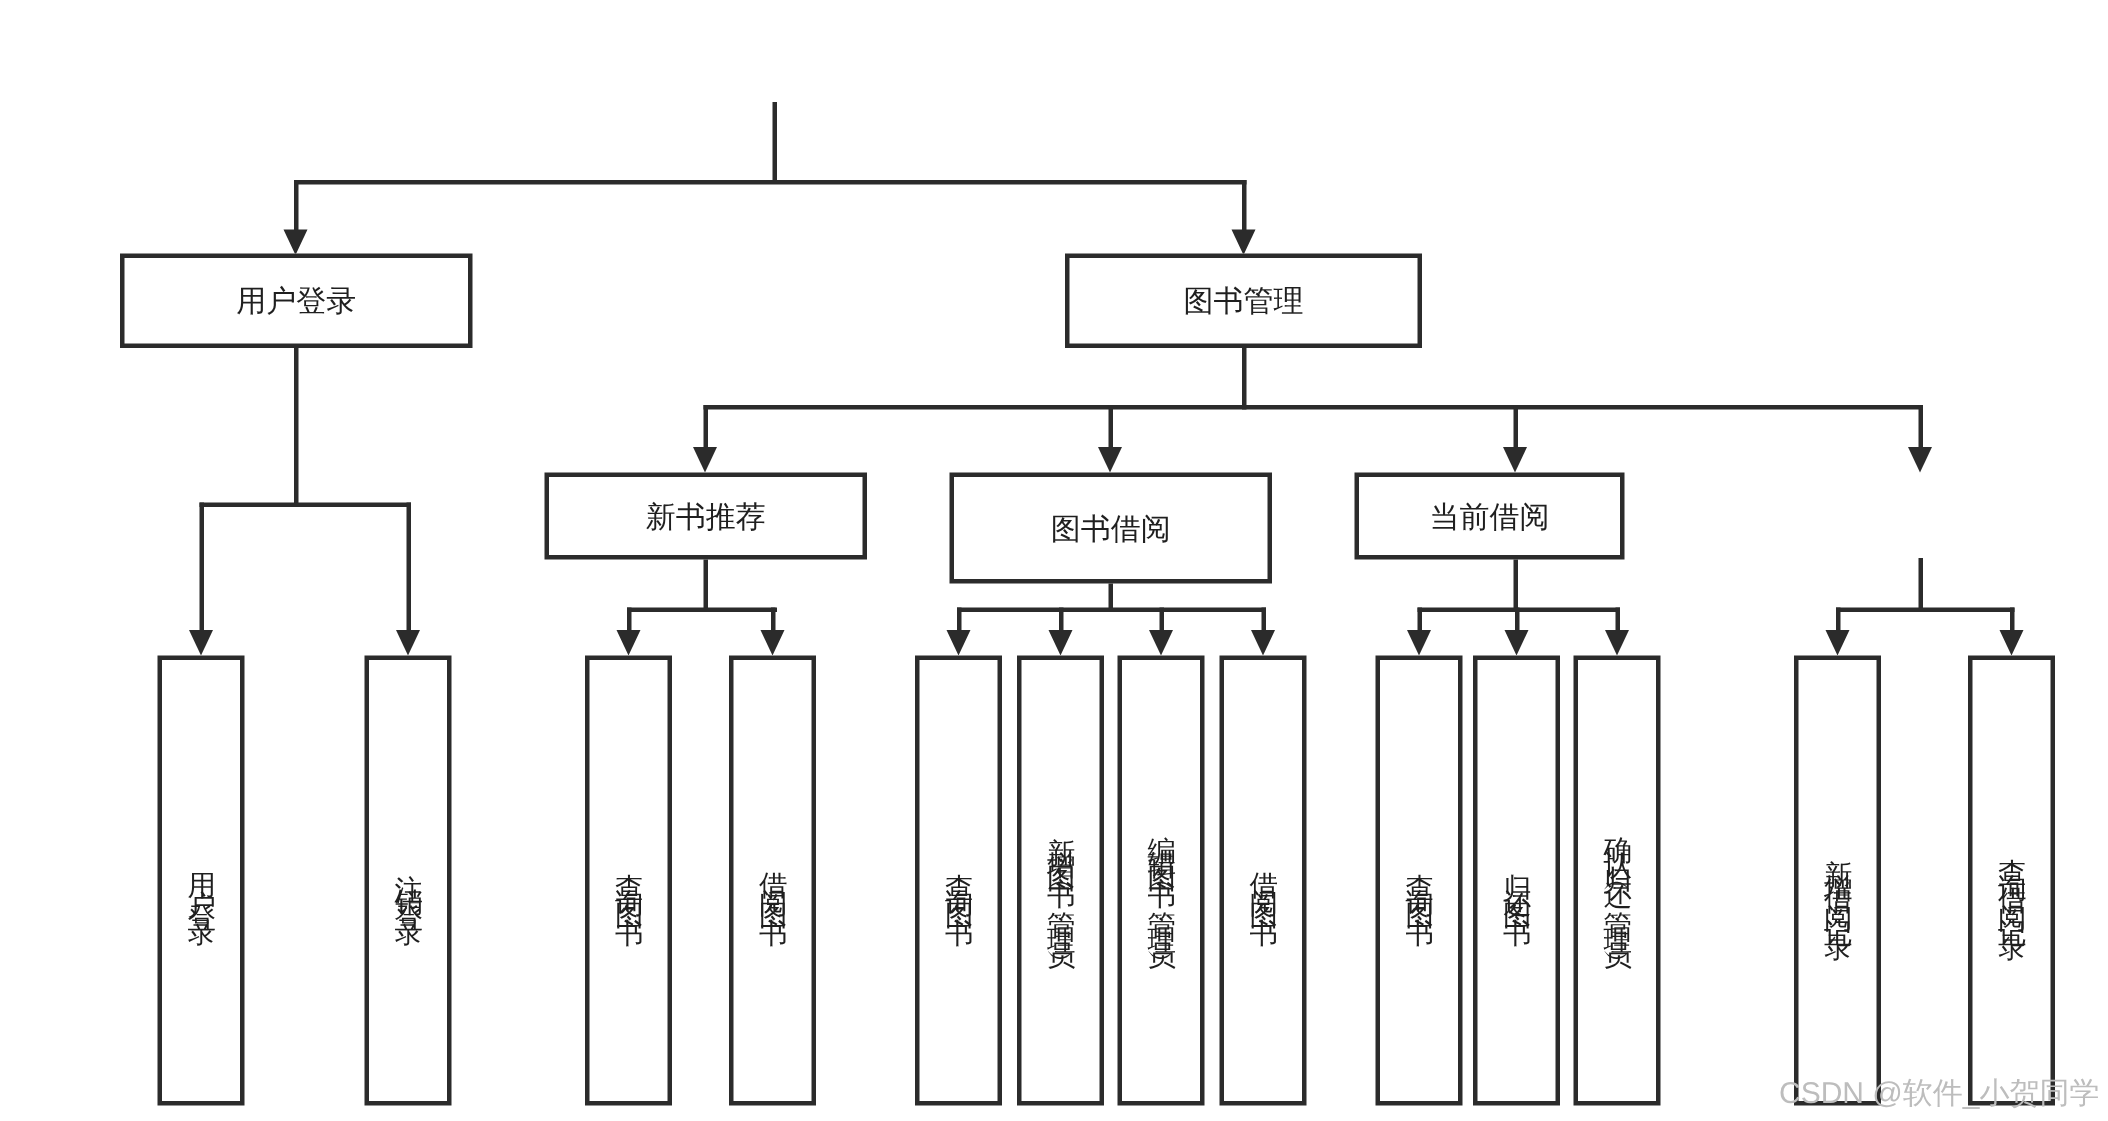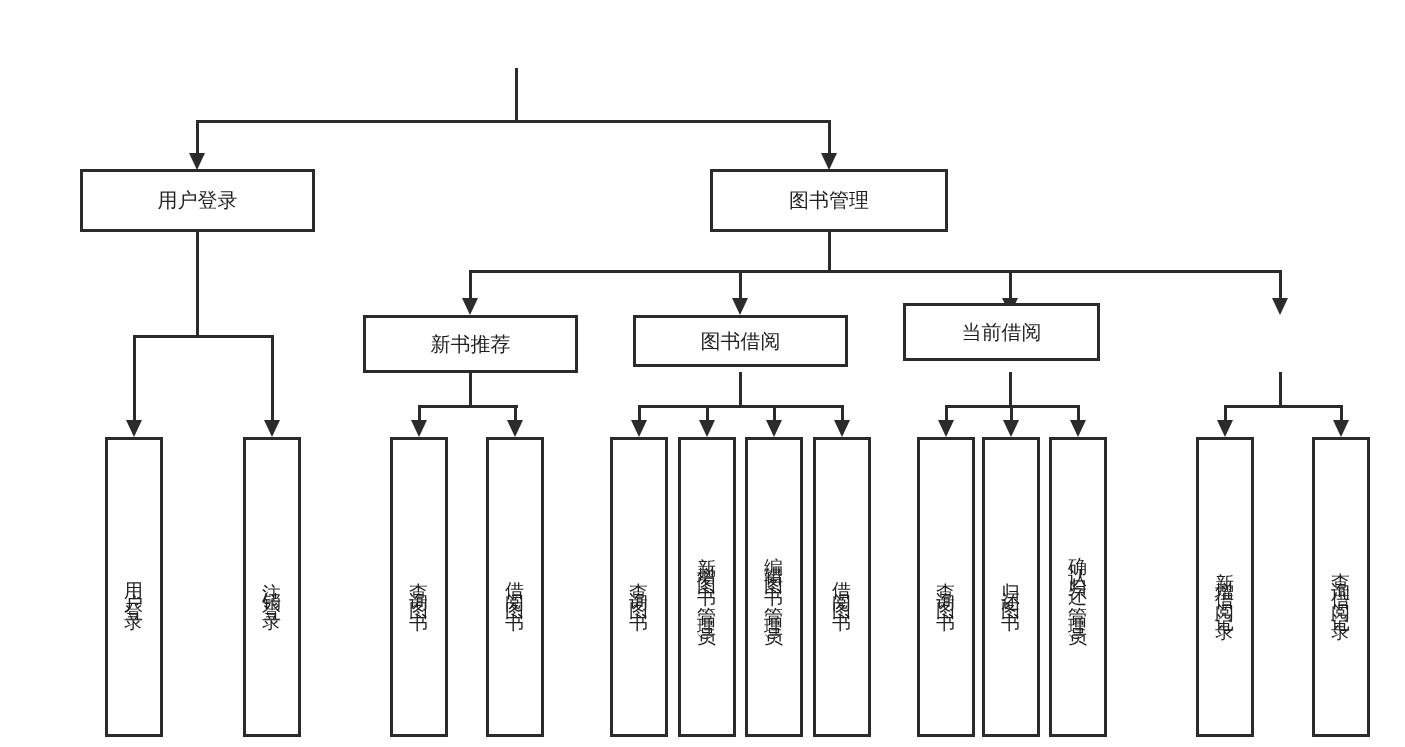--- a/index.html
+++ b/index.html
@@ -83,22 +83,22 @@
   <div class="vline" style="left:469px;top:270px;width:3px;height:31px"></div>
   <div class="arrow" style="left:462px;top:298px"></div>
   <div class="vline" style="left:739px;top:270px;width:3px;height:31px"></div>
   <div class="arrow" style="left:732px;top:298px"></div>
   <div class="vline" style="left:1009px;top:270px;width:3px;height:31px"></div>
   <div class="arrow" style="left:1002px;top:298px"></div>
   <div class="vline" style="left:1279px;top:270px;width:3px;height:31px"></div>
   <div class="arrow" style="left:1272px;top:298px"></div>
 
   <div class="box" style="left:363px;top:315px;width:215px;height:58px">新书推荐</div>
-  <div class="box" style="left:633px;top:315px;width:215px;height:52px">图书借阅</div>
-  <div class="box" style="left:903px;top:303px;width:197px;height:58px">当前借阅</div>
+  <div class="box" style="left:633px;top:315px;width:215px;height:74px">图书借阅</div>
+  <div class="box" style="left:903px;top:315px;width:180px;height:58px">当前借阅</div>
 
   <div class="vline" style="left:469px;top:372px;width:3px;height:35px"></div>
   <div class="hline" style="left:418px;top:405px;width:100px;height:3px"></div>
   <div class="vline" style="left:418px;top:405px;width:3px;height:17px"></div>
   <div class="arrow" style="left:411px;top:420px"></div>
   <div class="vline" style="left:514px;top:405px;width:3px;height:17px"></div>
   <div class="arrow" style="left:507px;top:420px"></div>
 
   <div class="vline" style="left:739px;top:372px;width:3px;height:35px"></div>
   <div class="hline" style="left:638px;top:405px;width:206px;height:3px"></div>
@@ -164,14 +164,15 @@
     <span>确认归还（管理员）</span>
   </div>
 
   <div class="box vbox" style="left:1196px;top:437px;width:58px;height:300px">
     <span>新增借阅记录</span>
   </div>
   <div class="box vbox" style="left:1312px;top:437px;width:58px;height:300px">
     <span>查询借阅记录</span>
   </div>
 
+  <div class="watermark">CSDN @软件_小贺同学</div>
 
 </div>
 
 </body></html>

